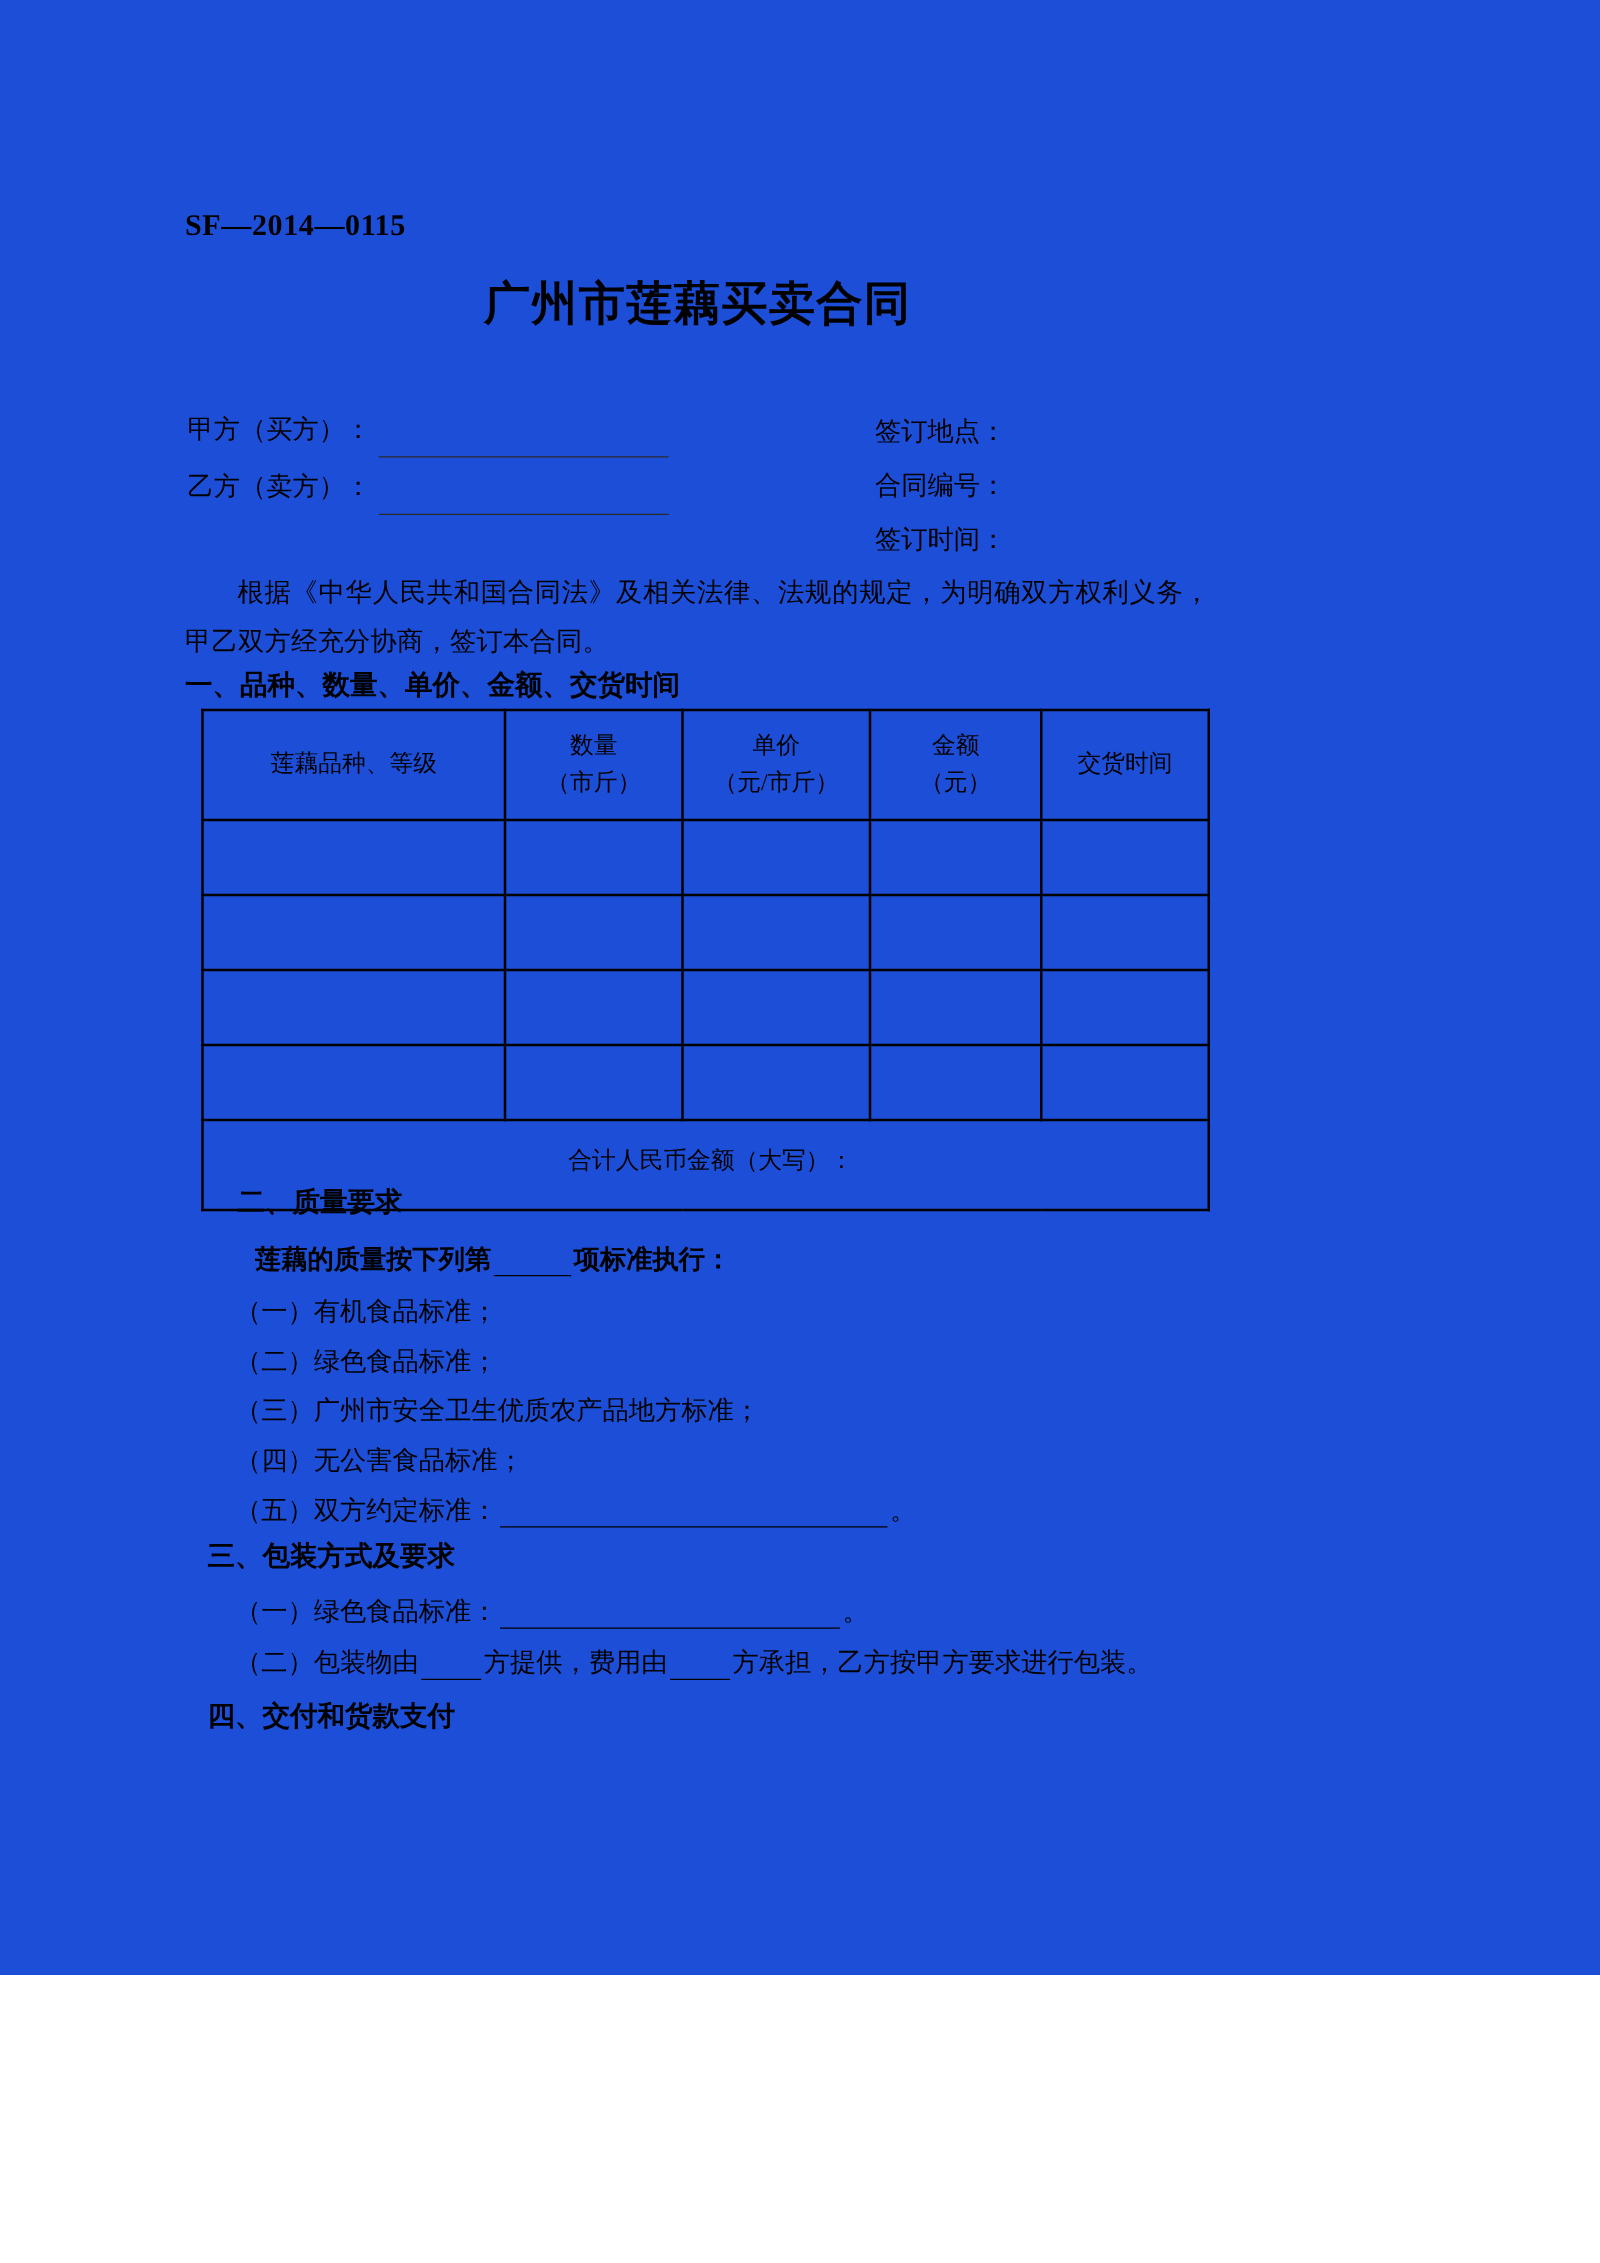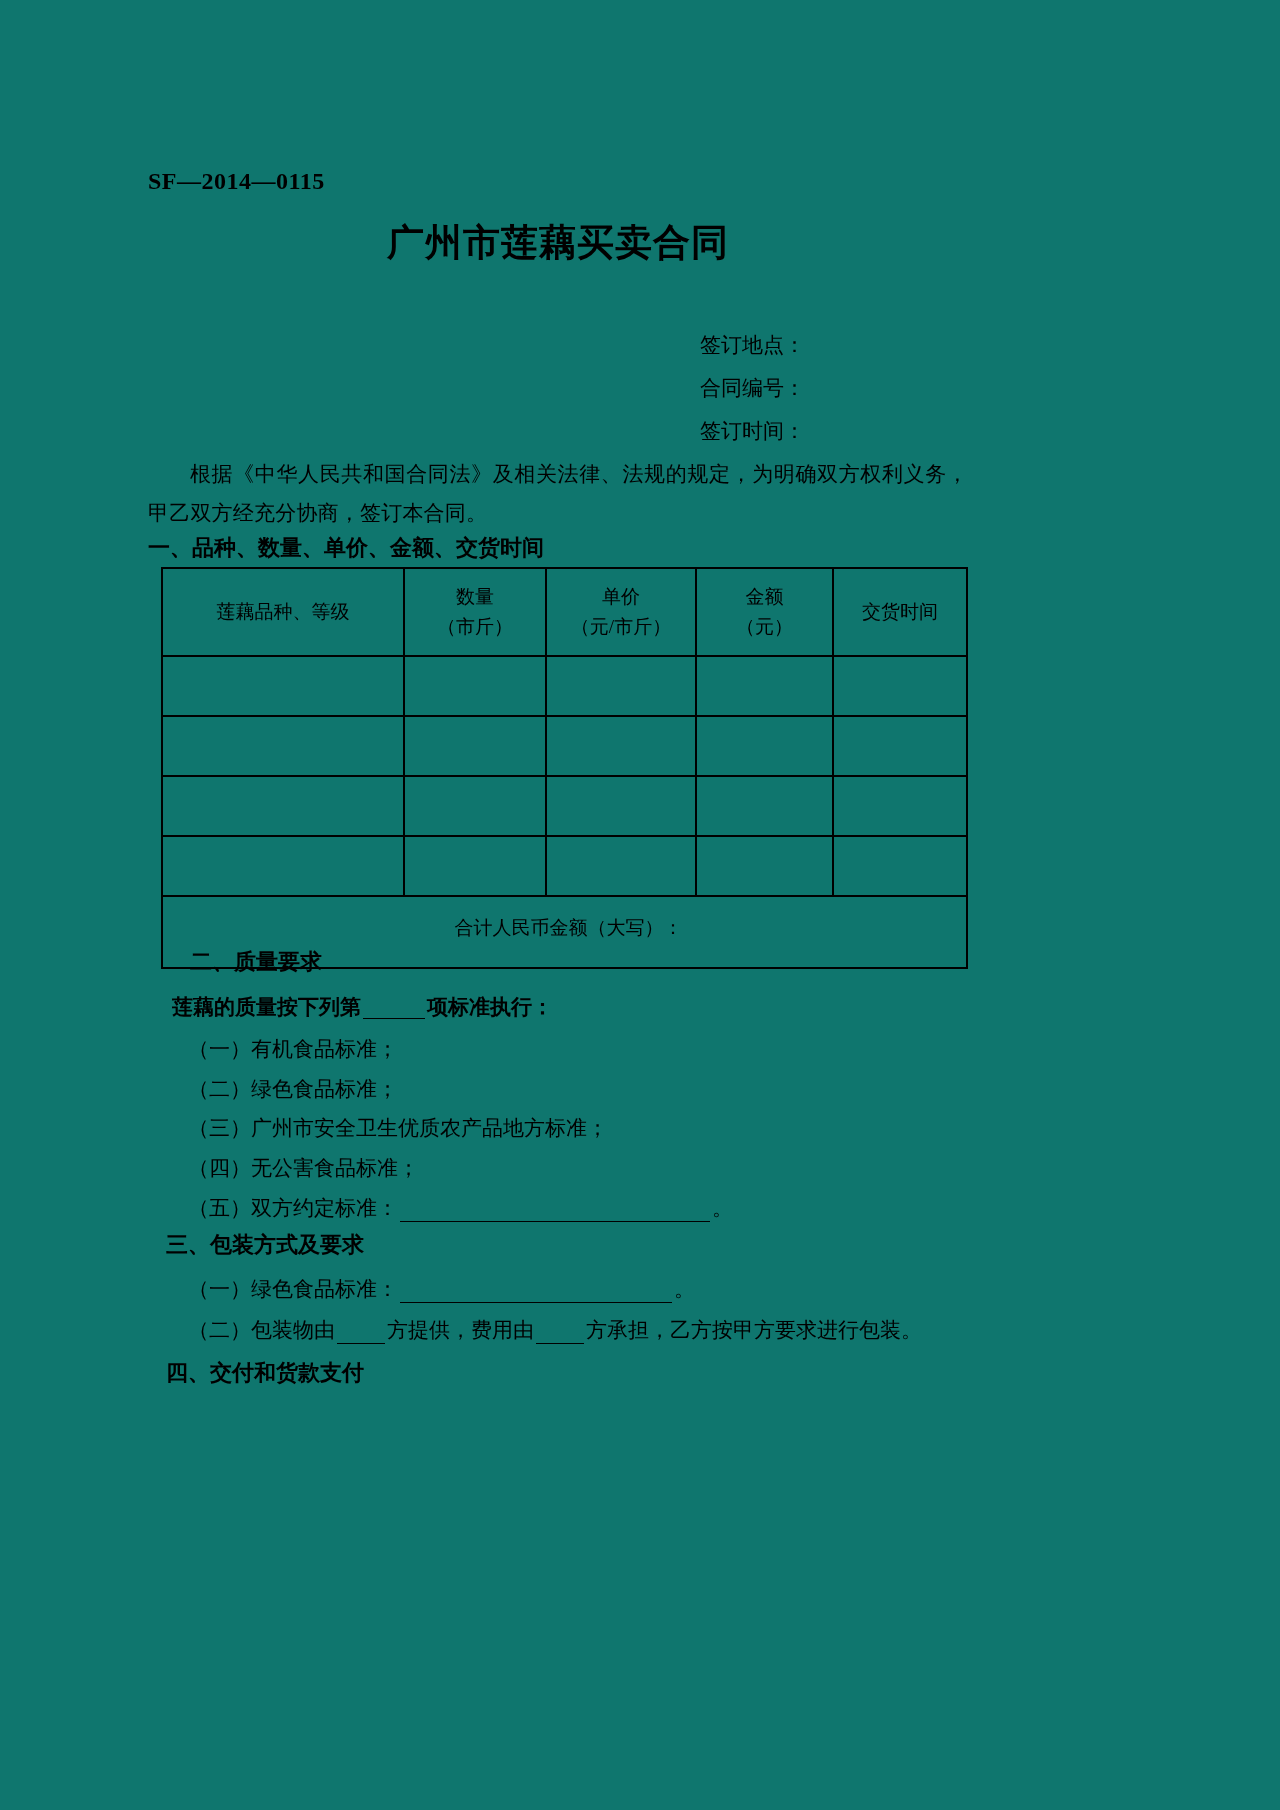--- a/index.html
+++ b/index.html
@@ -11,22 +11,22 @@
     width: 1280px;
     height: 1810px;
     font-family: "Liberation Serif", "DejaVu Serif", serif;
     color: #000000;
     position: relative;
     overflow: hidden;
   }
   .page {
     position: relative;
     width: 1280px;
-    height: 1810px;
-    background: #0f766e;
+    height: 1580px;
+    background: #1d4ed8;
     box-sizing: border-box;
     text-decoration: underline;
   }
   .content {
     position: absolute;
     left: 148px;
     top: 0;
     width: 820px;
   }
 
@@ -157,28 +157,28 @@
   }
 
   
   .h-sec2 {
     position: absolute;
     left: 42px;
     top: 947px;
   }
   .lead-line {
     position: absolute;
-    left: 24px;
+    left: 56px;
     top: 993px;
     font-family: "DejaVu Sans", "Liberation Sans", sans-serif;
     font-weight: bold;
     font-size: 21px;
     white-space: nowrap;
     display: flex;
-    align-items: center;
+    align-items: flex-end;
   }
   .blank-inline {
     display: inline-block;
     border-bottom: 1.8px solid #000;
     height: 22px;
     width: 62px;
     margin: 0 2px;
   }
   .std-item {
     position: absolute;
@@ -230,20 +230,30 @@
 <body>
 
 <div class="page">
   <div class="content">
 
     <div class="doc-code">SF—2014—0115</div>
 
     <div class="doc-title">广州市莲藕买卖合同</div>
 
     <div class="parties">
+      <div class="party-left">
+        <div class="party-row">
+          <span class="party-label">甲方（买方）：</span>
+          <span class="blank-line blank-w1"></span>
+        </div>
+        <div class="party-row">
+          <span class="party-label">乙方（卖方）：</span>
+          <span class="blank-line blank-w1"></span>
+        </div>
+      </div>
 
       <div class="party-right">
         <div class="info-row">签订地点：</div>
         <div class="info-row">合同编号：</div>
         <div class="info-row">签订时间：</div>
       </div>
     </div>
 
     <div class="intro">根据《中华人民共和国合同法》及相关法律、法规的规定，为明确双方权利义务，甲乙双方经充分协商，签订本合同。</div>
 

